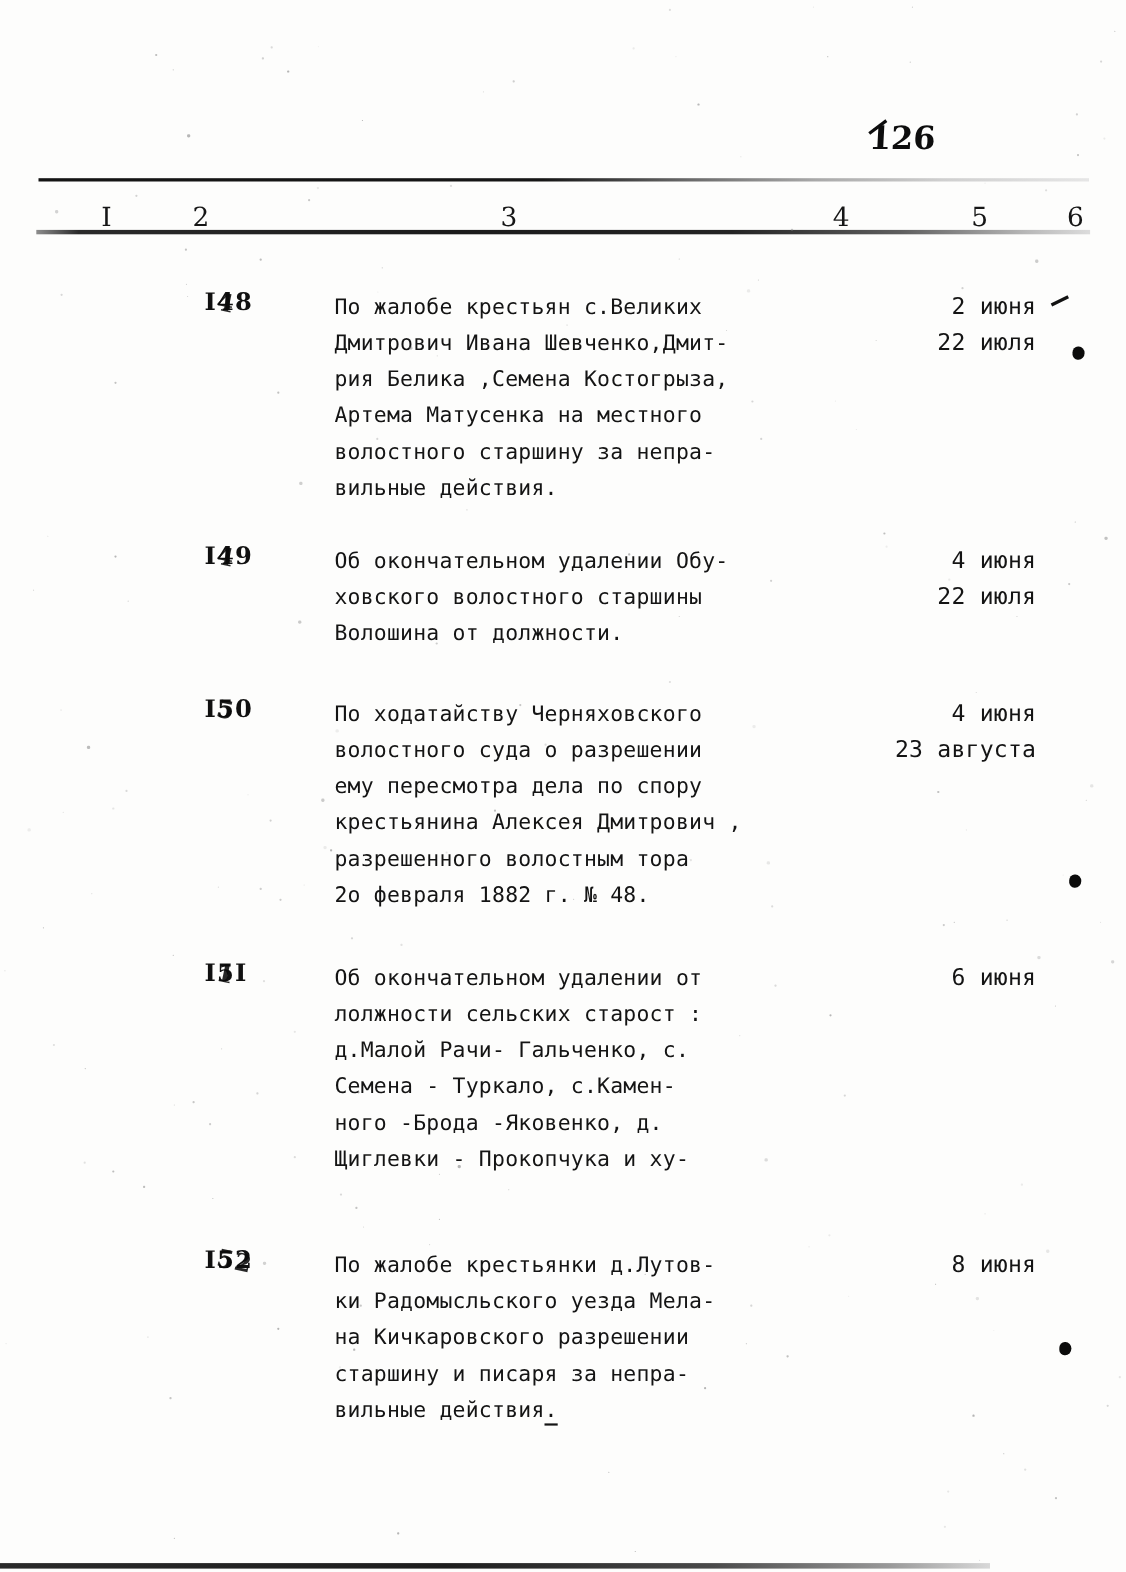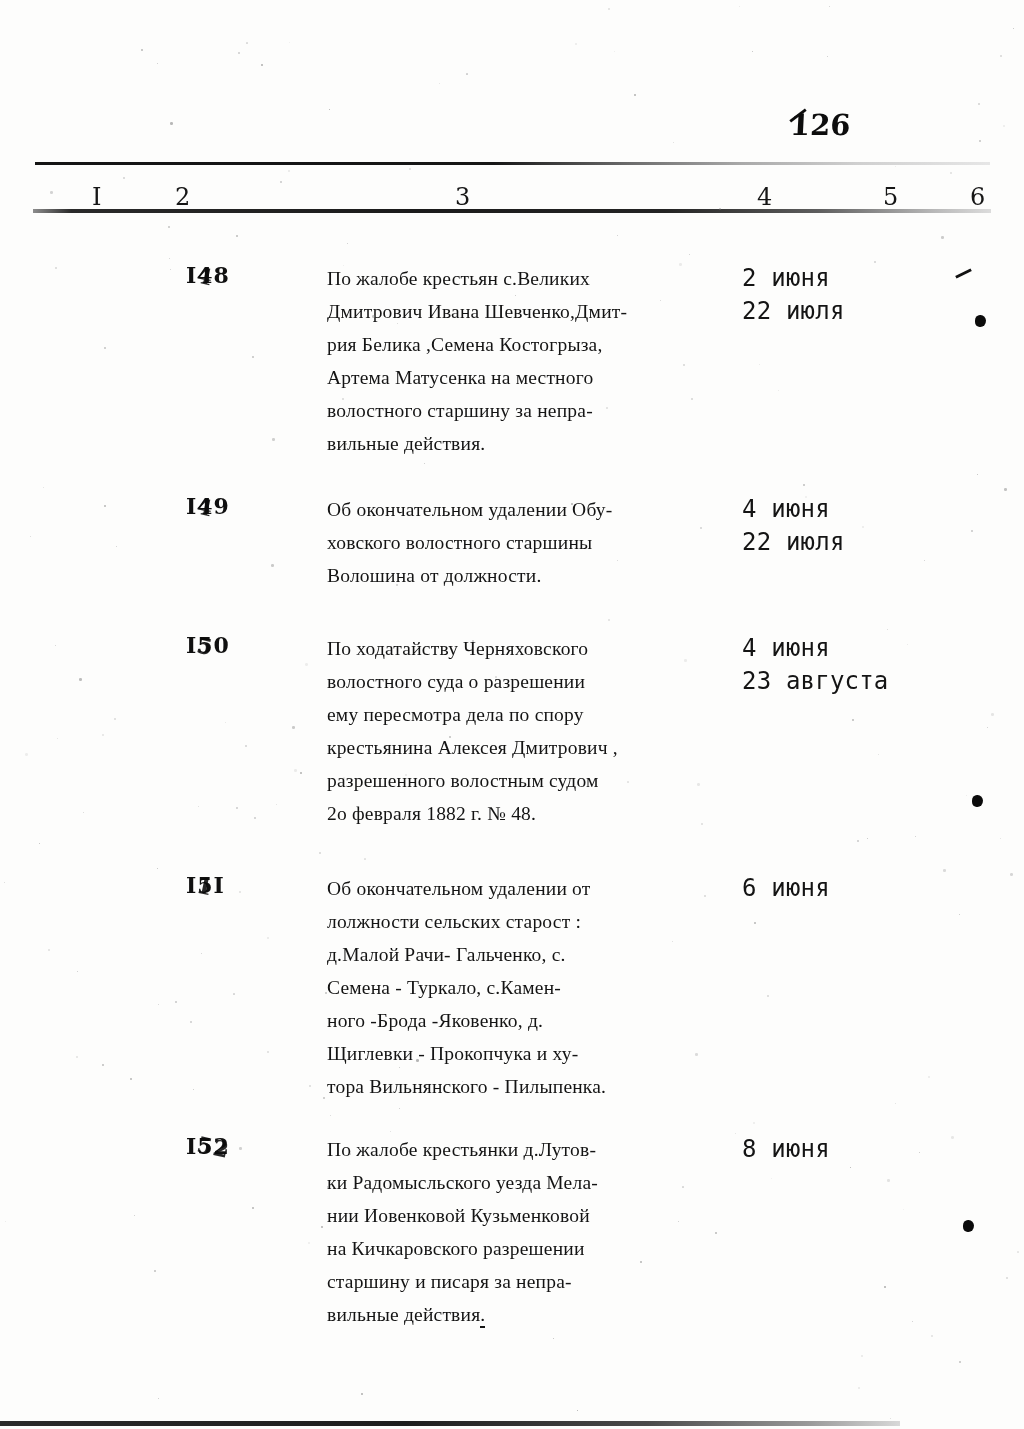--- a/index.html
+++ b/index.html
@@ -114,46 +114,46 @@
     left: 11px;
     top: 1px;
     font-size: 22px;
     font-weight: bold;
     color: #0a0a0a;
     opacity: .88;
     transform: rotate(12deg);
   }
   .entry .body {
     position: absolute;
-    left: 327px;
+    left: 304px;
     top: 0;
     width: 420px;
-    font-family: Liberation Serif, serif;
   }
   .entry .body .ln {
     display: block;
     font-size: 19.5px;
     line-height: 33px;
     letter-spacing: 0.2px;
     white-space: pre;
     color: #141414;
   }
   .entry .dates {
     position: absolute;
     left: 742px;
     top: 0;
     width: 200px;
   }
   .entry .dates .dt {
     display: block;
-    font-size: 24px;
+    font-size: 21px;
     line-height: 33px;
     letter-spacing: 0.2px;
     white-space: pre;
     color: #141414;
+    text-align: right;
   }
 
   
   .uline { border-bottom: 2px solid #141414; padding-bottom: 1px; }
 
   
   .inkdot {
     position: absolute;
     width: 11px;
     height: 12px;
@@ -228,57 +228,55 @@
   <div class="entry" style="top:632px">
     <div class="num">
       <span>I50</span>
       <span class="ov">5</span>
     </div>
     <div class="body">
       <span class="ln">По ходатайству Черняховского</span>
       <span class="ln">волостного суда о разрешении</span>
       <span class="ln">ему пересмотра дела по спору</span>
       <span class="ln">крестьянина Алексея Дмитрович ,</span>
-      <span class="ln">разрешенного волостным судом</span>
+      <span class="ln">разрешенного волостным тора</span>
       <span class="ln">2о февраля 1882 г. № 48.</span>
     </div>
     <div class="dates">
       <span class="dt">4 июня</span>
       <span class="dt">23 августа</span>
     </div>
   </div>
 
   <div class="entry" style="top:872px">
     <div class="num">
       <span>I5I</span>
       <span class="ov">1</span>
     </div>
     <div class="body">
       <span class="ln">Об окончательном удалении от</span>
       <span class="ln">лолжности сельских старост :</span>
       <span class="ln">д.Малой Рачи- Гальченко, с.</span>
       <span class="ln">Семена - Туркало, с.Камен-</span>
       <span class="ln">ного -Брода -Яковенко, д.</span>
       <span class="ln">Щиглевки - Прокопчука и ху-</span>
-      <span class="ln">тора Вильнянского - Пилыпенка.</span>
     </div>
     <div class="dates">
       <span class="dt">6 июня</span>
     </div>
   </div>
 
   <div class="entry" style="top:1133px">
     <div class="num">
       <span>I52</span>
       <span class="ov">52</span>
     </div>
     <div class="body">
       <span class="ln">По жалобе крестьянки д.Лутов-</span>
       <span class="ln">ки Радомысльского уезда Мела-</span>
-      <span class="ln">нии Иовенковой Кузьменковой</span>
       <span class="ln">на Кичкаровского разрешении</span>
       <span class="ln">старшину и писаря за непра-</span>
       <span class="ln"><span>вильные действия</span><span class="uline">.</span></span>
     </div>
     <div class="dates">
       <span class="dt">8 июня</span>
     </div>
   </div>
 
   <div class="inktick" style="left:955px; top:272px;"></div>

